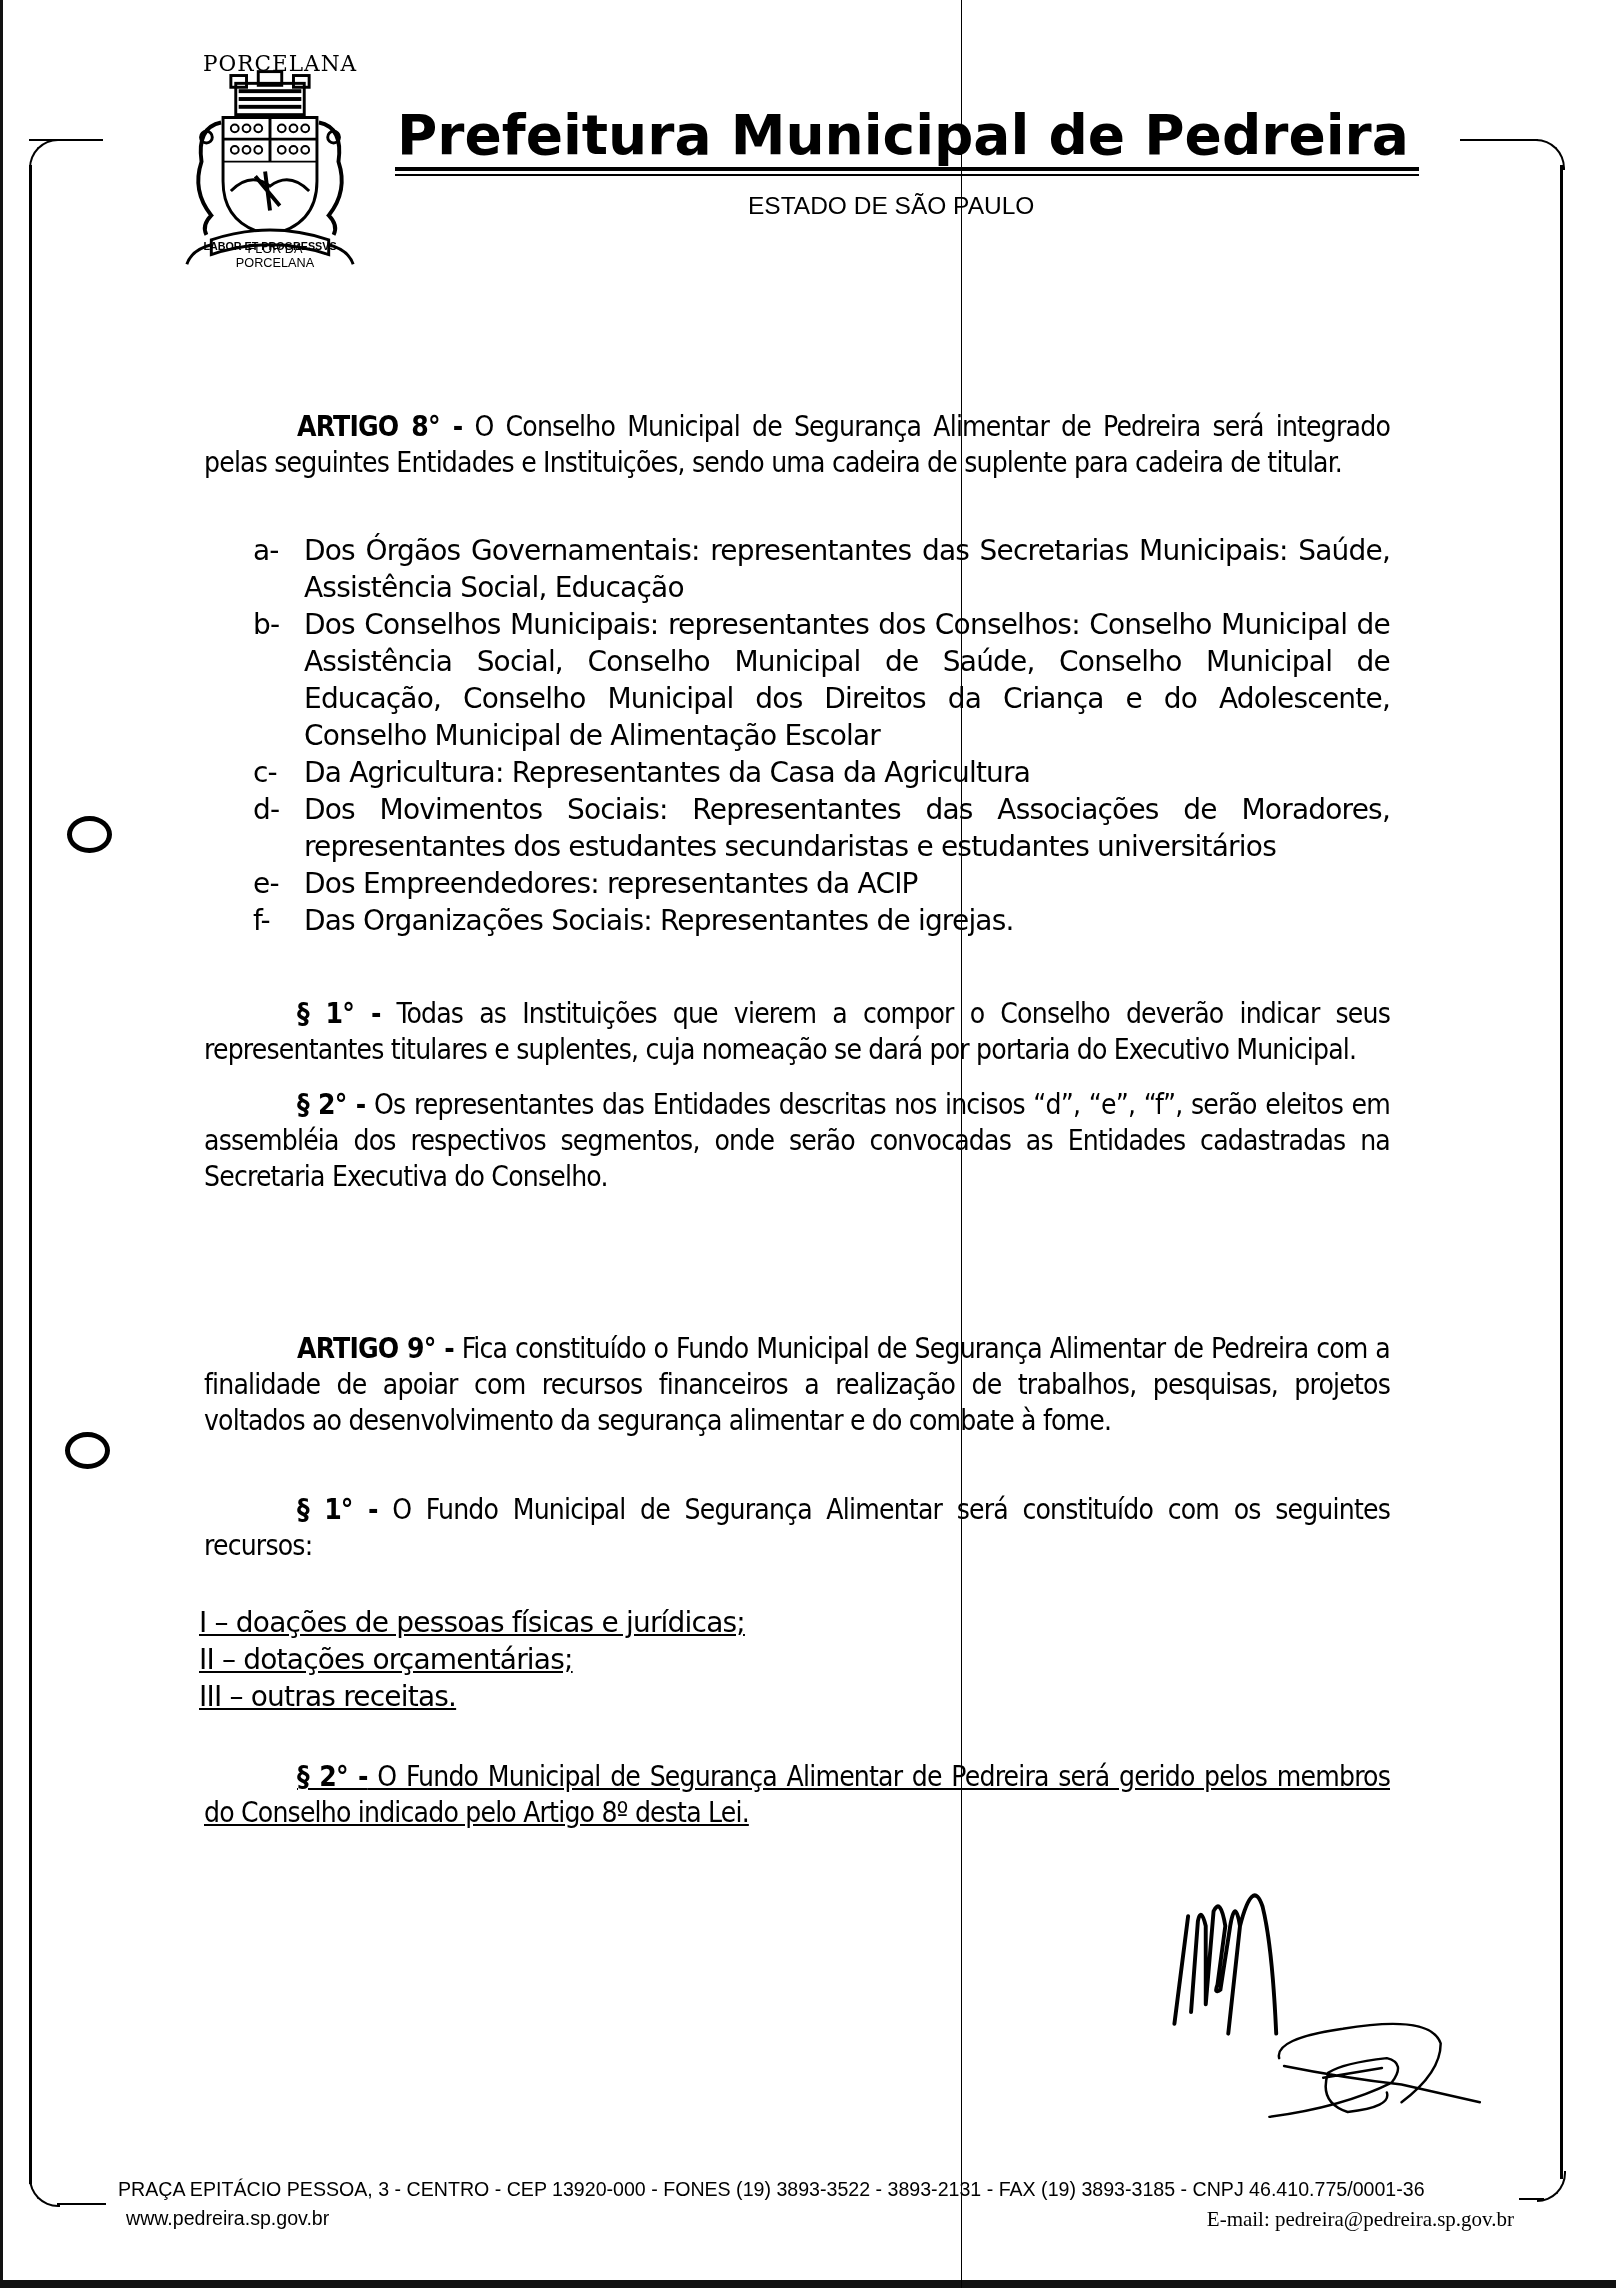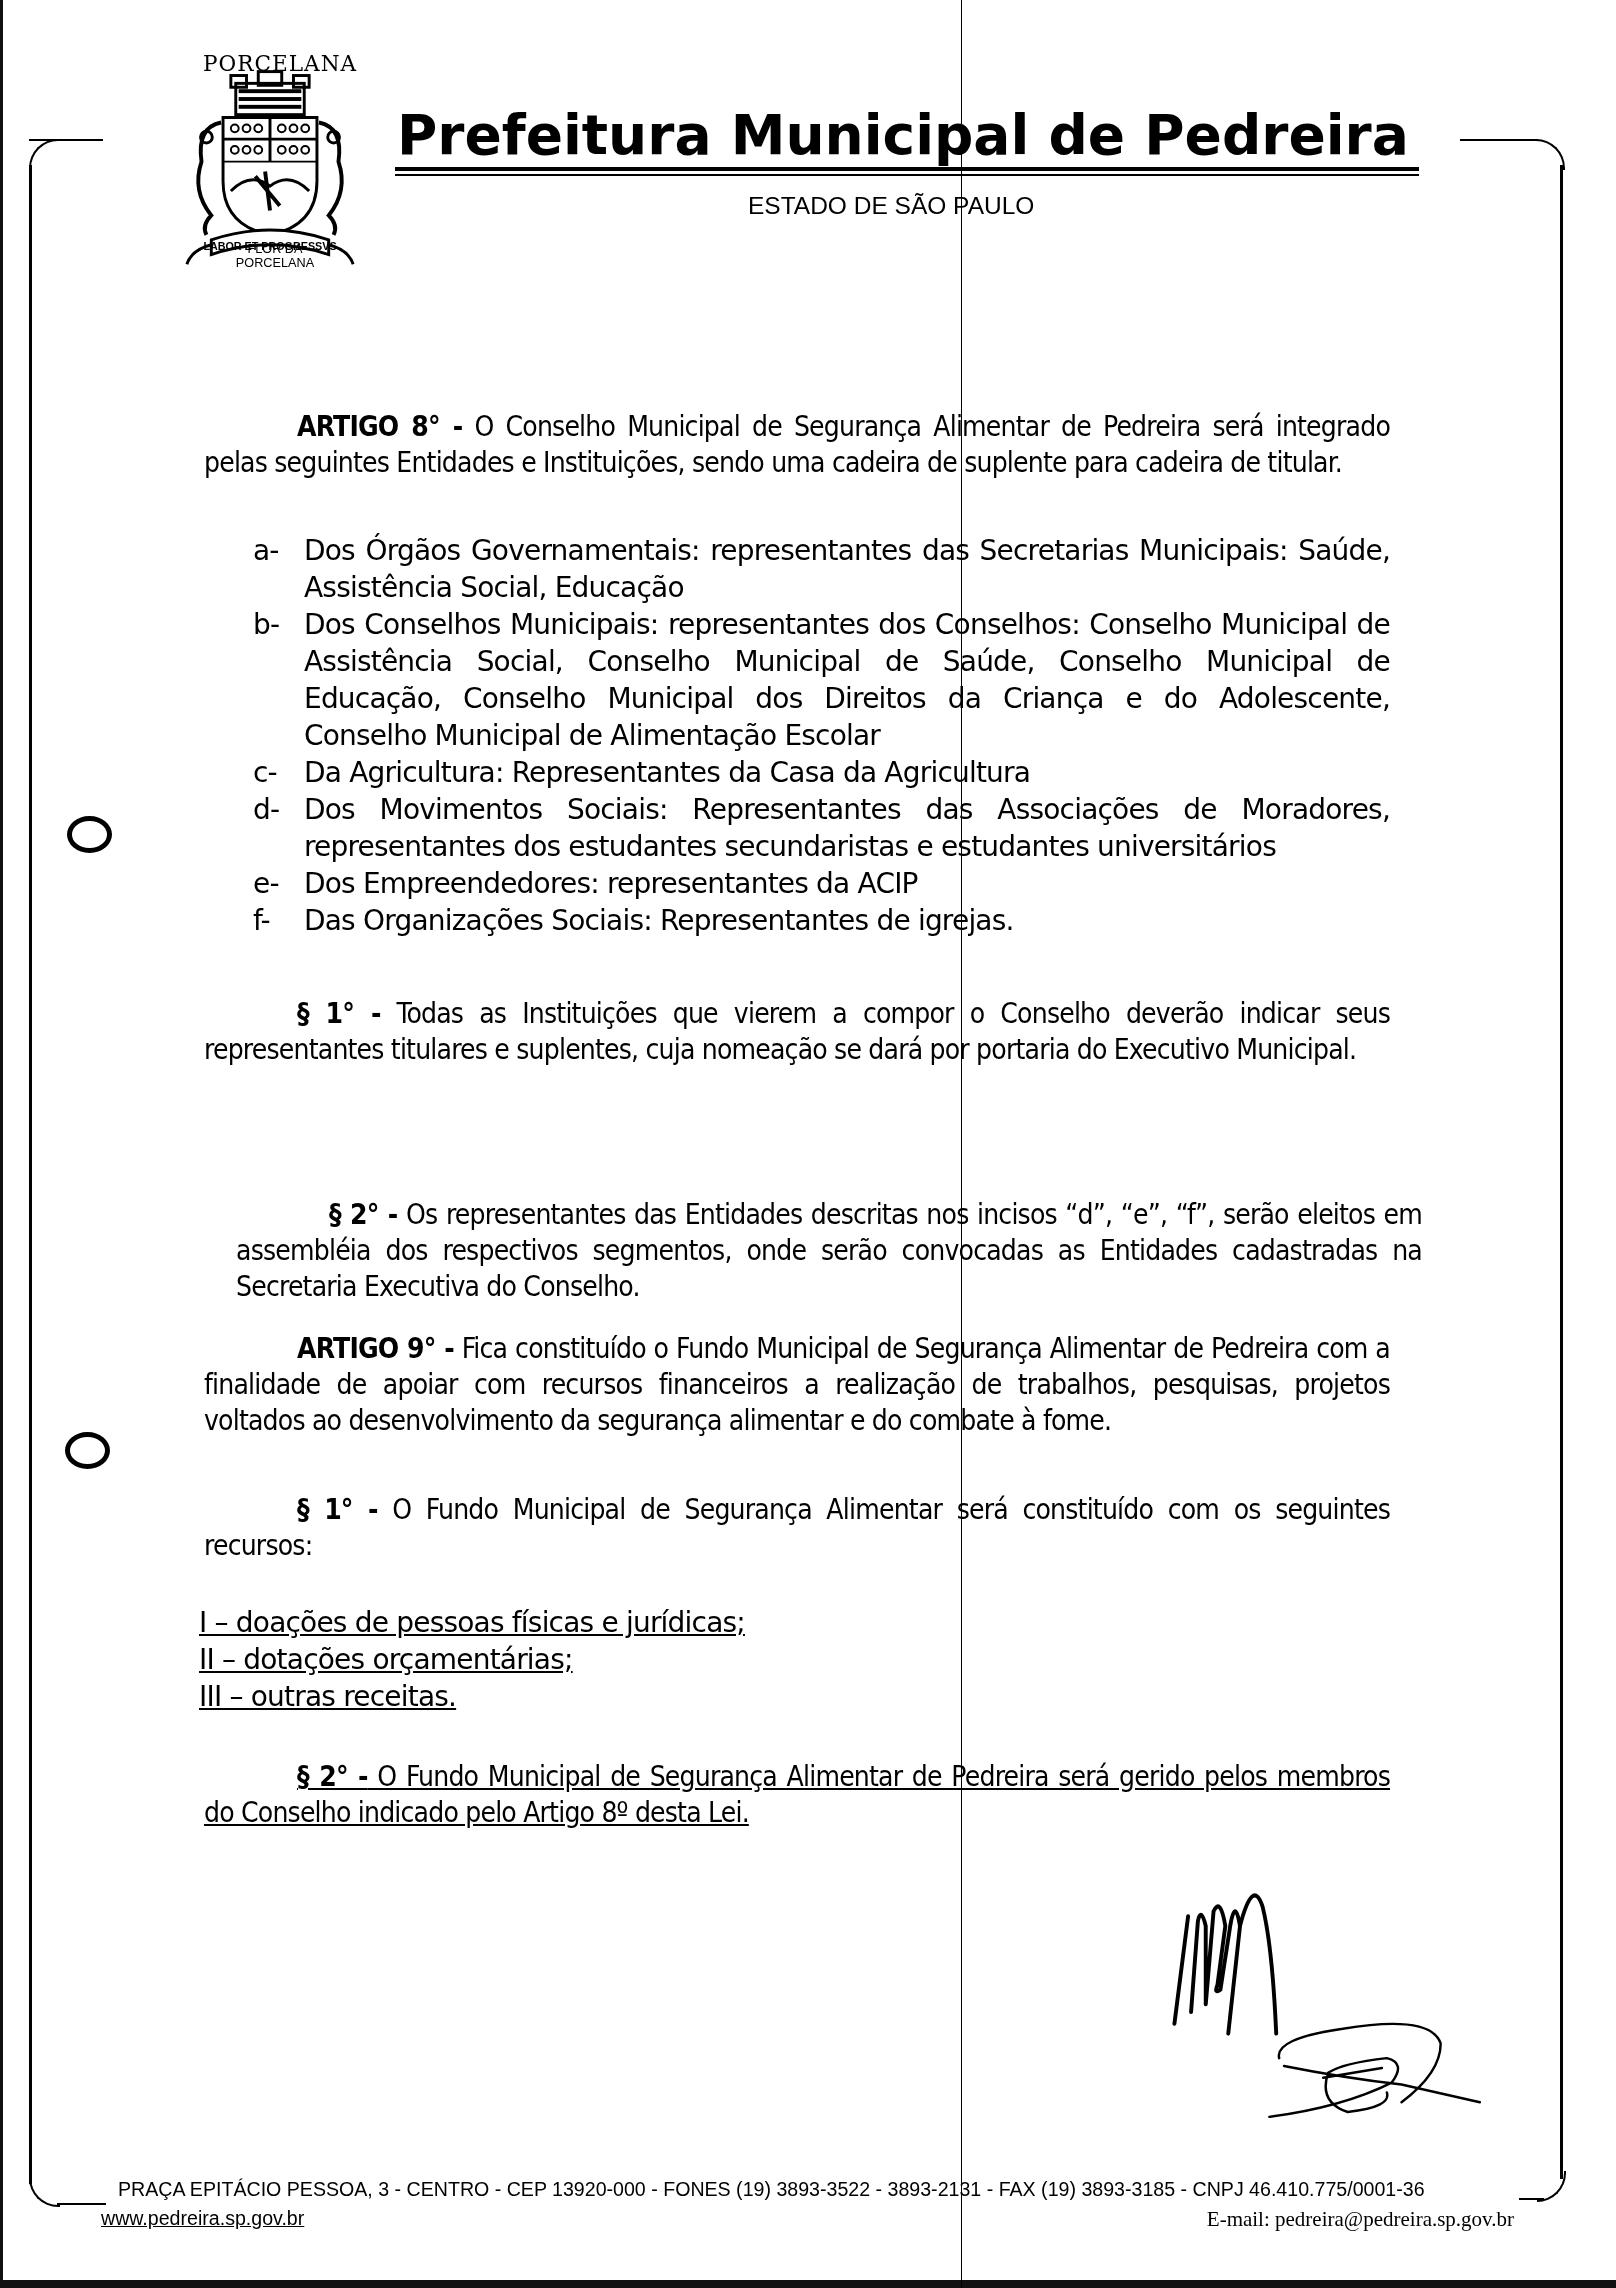--- a/index.html
+++ b/index.html
@@ -38,21 +38,21 @@
   .list-item .marker { width: 51px; flex: none; }
   .list-item .text { flex: 1; text-align: justify; }
 
   .roman { position: absolute; left: 199px; font-family: "DejaVu Sans", sans-serif; font-size: 28px; line-height: 37px; letter-spacing: -0.8px; text-decoration: underline; }
 
   .hole { position: absolute; width: 35px; height: 27.4px; border: 5.9px solid #000; border-radius: 50%; }
 
   .signature { position: absolute; left: 1147px; top: 1867px; width: 372px; height: 255px; }
 
   .footer-line1 { position: absolute; left: 118px; top: 2178px; font-family: "Liberation Sans", sans-serif; font-size: 19.6px; white-space: nowrap; }
-  .footer-site { position: absolute; left: 101px; top: 2207px; font-family: "Liberation Sans", sans-serif; font-size: 19.6px; text-decoration: underline; }
+  .footer-site { position: absolute; left: 126px; top: 2207px; font-family: "Liberation Sans", sans-serif; font-size: 19.6px; }
   .footer-email { position: absolute; right: 102px; top: 2207px; font-family: Liberation Serif, serif; font-size: 21px; }
 </style>
 </head>
 <body>
 
 <div class="scan-edge-left"></div>
 <div class="scan-edge-bottom"></div>
 <div class="fold-line"></div>
 
 <div class="frame-left-top"></div>
@@ -147,21 +147,21 @@
   <div class="list-item">
       <span class="marker">f-</span>
       <span class="text">Das Organizações Sociais: Representantes de igrejas.</span>
     </div>
 </div>
 
 <div class="body-text" style="top:996px;">
   <p class="para"><b>§ 1° -</b><span> Todas as Instituições que vierem a compor o Conselho deverão indicar seus representantes titulares e suplentes, cuja nomeação se dará por portaria do Executivo Municipal.</span></p>
 </div>
 
-<div class="body-text" style="top:1197px;margin-left:32px;">
+<div class="body-text" style="top:1087px;">
   <p class="para"><b>§ 2° -</b><span> Os representantes das Entidades descritas nos incisos “d”, “e”, “f”, serão eleitos em assembléia dos respectivos segmentos, onde serão convocadas as Entidades cadastradas na Secretaria Executiva do Conselho.</span></p>
 </div>
 
 <div class="body-text" style="top:1302px;margin-top:29px;">
   <p class="para"><b>ARTIGO 9° -</b><span> Fica constituído o Fundo Municipal de Segurança Alimentar de Pedreira com a finalidade de apoiar com recursos financeiros a realização de trabalhos, pesquisas, projetos voltados ao desenvolvimento da segurança alimentar e do combate à fome.</span></p>
 </div>
 
 <div class="body-text" style="top:1492px;">
   <p class="para"><b>§ 1° -</b><span> O Fundo Municipal de Segurança Alimentar será constituído com os seguintes recursos:</span></p>
 </div>

